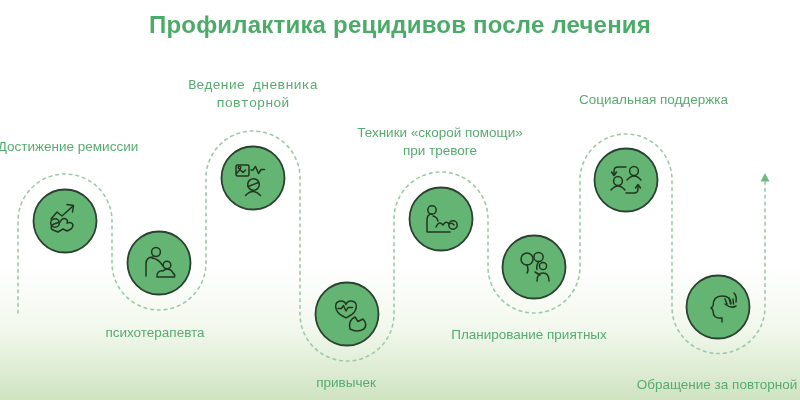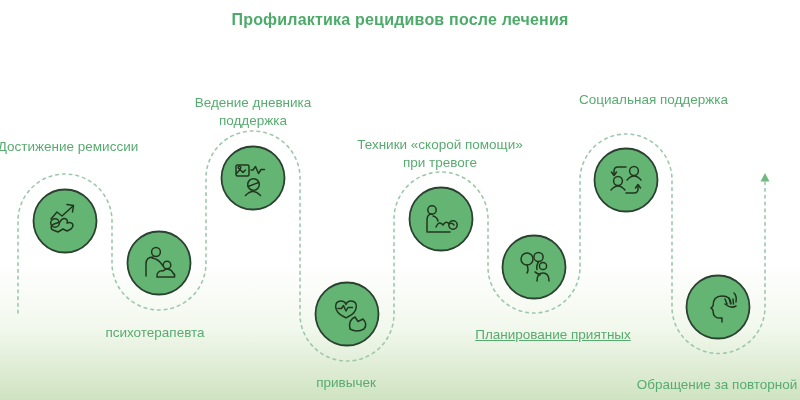--- a/index.html
+++ b/index.html
@@ -3,21 +3,21 @@
 <meta charset="utf-8">
 <style>
   html,body{margin:0;padding:0;background:#fff;}
   .stage{
     position:relative;width:800px;height:400px;overflow:hidden;
     background:linear-gradient(180deg,#ffffff 0%,#ffffff 66%,#f2f8ed 82%,#cfe3c1 100%);
     font-family:"Liberation Sans",sans-serif;
   }
   .title{
     position:absolute;top:11px;left:0;width:800px;text-align:center;
-    font-size:16px;font-weight:bold;color:#4cab69;letter-spacing:.2px;
+    font-size:24px;font-weight:bold;color:#4cab69;letter-spacing:.2px;
   }
   .step-label{
     position:absolute;color:#58ab70;font-size:13.5px;line-height:18px;
     text-align:center;
   }
   .step-label .line{display:block;}
   svg.scene{position:absolute;left:0;top:0;}
   .route{fill:none;stroke:#9dc8aa;stroke-width:1.6;stroke-dasharray:2.6 4.2;stroke-linecap:round;}
   .route-head{fill:#6fb981;stroke:none;}
   circle.node{fill:#64b573;stroke:#2b4030;stroke-width:1.8;}
@@ -137,35 +137,35 @@
 
   <div class="step-label" style="left:-12px;top:138px;width:160px;">
     <span class="line">Достижение ремиссии</span>
     <span class="line"></span>
   </div>
 
   <div class="step-label" style="left:65px;top:324px;width:180px;">
     <span class="line">психотерапевта</span>
   </div>
 
-  <div class="step-label" style="left:168px;top:94px;width:170px;">
+  <div class="step-label" style="left:168px;top:77px;width:170px;font-family:Liberation Mono, monospace;">
     <span class="line">Ведение дневника</span>
-    <span class="line">поддержка</span>
+    <span class="line">повторной</span>
   </div>
 
   <div class="step-label" style="left:246px;top:374px;width:200px;">
     <span class="line">привычек</span>
   </div>
 
-  <div class="step-label" style="left:350px;top:136px;width:180px;">
+  <div class="step-label" style="left:350px;top:124px;width:180px;">
     <span class="line">Техники «скорой помощи»</span>
     <span class="line">при тревоге</span>
   </div>
 
-  <div class="step-label" style="left:458px;top:326px;width:190px;text-decoration:underline;">
+  <div class="step-label" style="left:434px;top:326px;width:190px;">
     <span class="line">Планирование приятных</span>
   </div>
 
   <div class="step-label" style="left:528px;top:91px;width:200px;text-align:right;">
     <span class="line">Социальная поддержка</span>
     <span class="line"></span>
   </div>
 
   <div class="step-label" style="left:627px;top:376px;width:180px;">
     <span class="line">Обращение за повторной</span>

